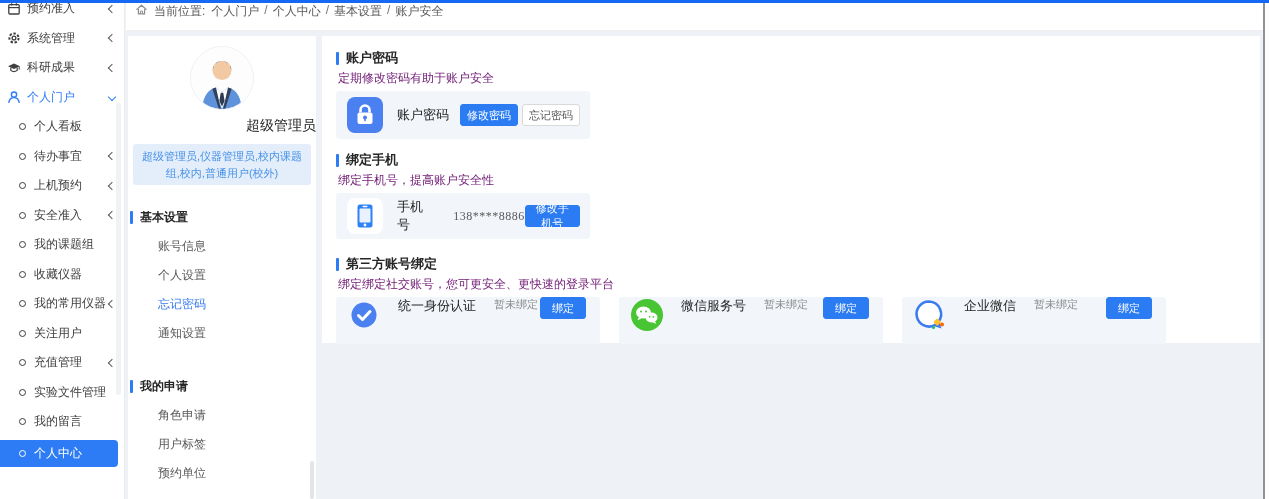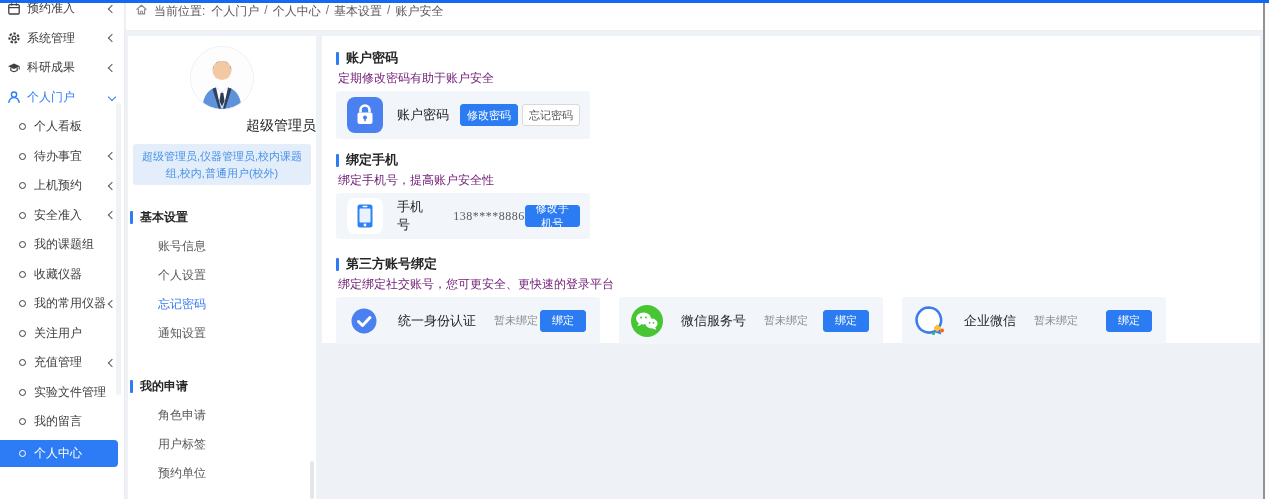--- a/index.html
+++ b/index.html
@@ -67,21 +67,21 @@
   .tile{width:36px;height:36px;flex:none;display:flex;}
   .row-label{font-size:13px;color:#262626;margin-left:14px;}
   .phone-num{font-size:12px;color:#595959;margin-left:25px;letter-spacing:.5px;}
   .btn{height:22px;min-width:46px;padding:0 6px;border-radius:3px;font-size:11px;
     display:inline-flex;align-items:center;justify-content:center;cursor:pointer;box-sizing:border-box;
     font-family:inherit;}
   .btn-primary{background:#2b7cf3;color:#fff;border:1px solid #2b7cf3;}
   .btn-plain{background:#fff;color:#595959;border:1px solid #d9d9d9;}
   .btns{margin-left:auto;display:flex;gap:4px;}
   .bind-row{margin-top:7px;display:flex;gap:19px;}
-  .bind-card{width:264px;height:47px;background:#f2f6fb;border-radius:3px;display:flex;align-items:center;
+  .bind-card{width:264px;height:47px;background:#f2f6fb;border-radius:3px;display:flex;
     box-sizing:border-box;padding:0 14px 0 10px;}
   .bind-name{font-size:13px;color:#262626;margin-left:16px;white-space:nowrap;}
   .bind-status{font-size:11px;color:#8c8c8c;margin-left:18px;white-space:nowrap;}
   .bind-btn{margin-left:auto;}
 </style>
 </head>
 <body>
 
 <div class="topline"></div>
 

